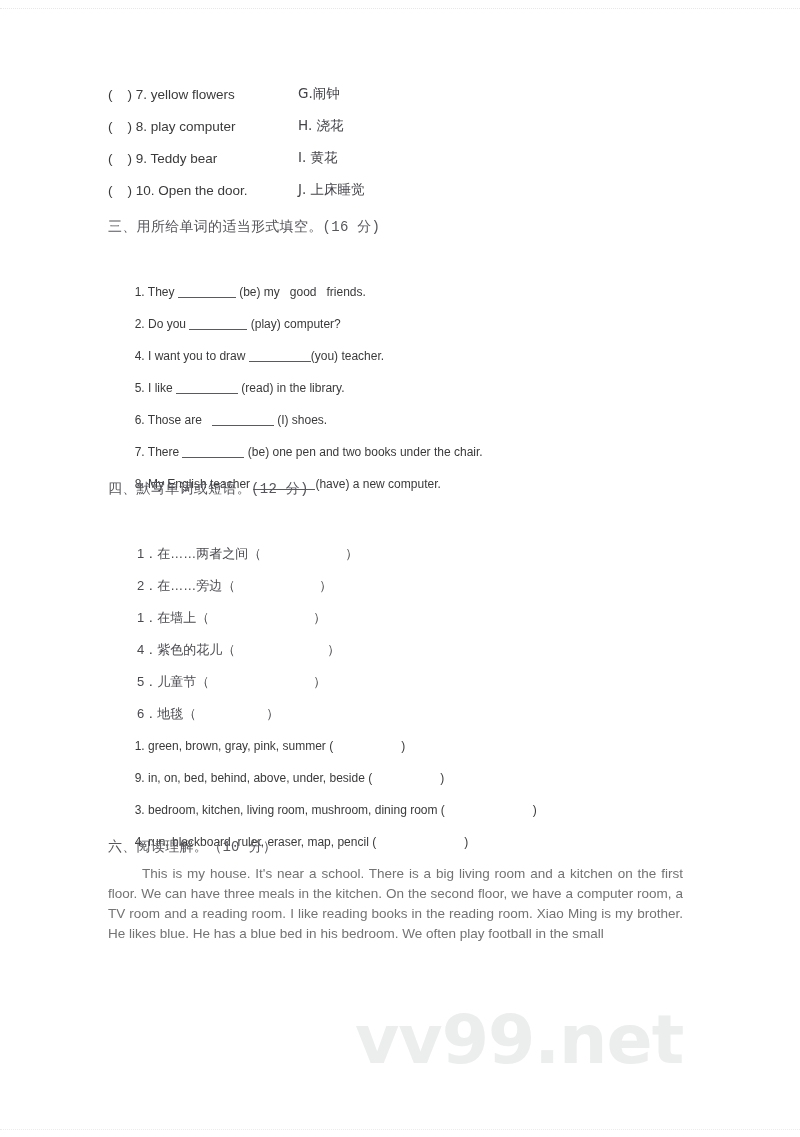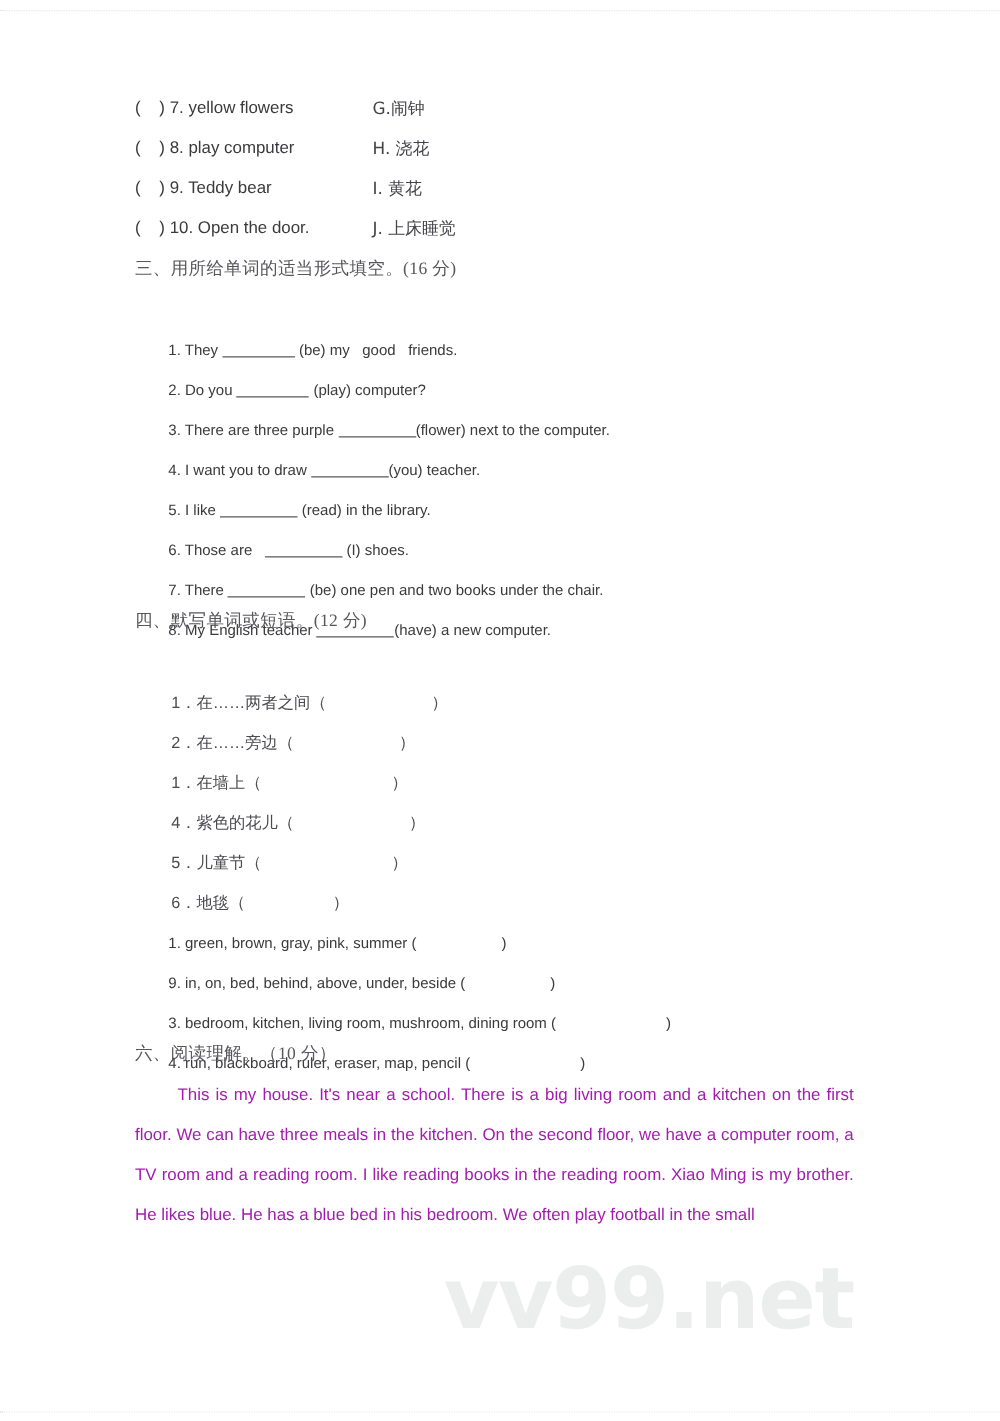--- a/index.html
+++ b/index.html
@@ -55,41 +55,41 @@
   }
 
   .layer {
     position: relative;
     z-index: 2;
   }
 
   
   .match-row {
     display: flex;
-    align-items: flex-start;
+    align-items: center;
     height: 32px;
     font-size: 13.5px;
     color: #3a3a3c;
   }
   .match-left {
     width: 190px;
     white-space: pre;
   }
   .match-right {
     font-family: "DejaVu Sans", "Liberation Sans", sans-serif;
     color: #43434a;
     white-space: pre;
   }
 
   
   .sec-header {
-    font-family: Liberation Serif, serif;
+    font-family: Liberation Mono, monospace;
     font-size: 14px;
     color: #56565c;
-    margin-top: 0;
+    margin-top: 12px;
     margin-bottom: 8px;
     letter-spacing: 0.3px;
     white-space: pre;
   }
 
   
   .q-row {
     font-size: 12px;
     color: #3a3a3c;
     height: 32px;
@@ -111,22 +111,22 @@
     line-height: 32px;
     white-space: pre;
   }
   .gap {
     display: inline-block;
   }
 
   
   .passage {
     font-size: 13.5px;
-    color: #a21caf;
-    line-height: 32px;
+    color: #737373;
+    line-height: 20px;
     text-align: justify;
     text-indent: 34px;
     width: 575px;
   }
 </style>
 </head>
 <body>
 
 <div class="page">
 
@@ -158,23 +158,20 @@
 
     <div class="sec-header">三、用所给单词的适当形式填空。(16 分)</div>
     <div>
       <div class="q-row">
         <span>1. They </span><span class="blank" style="width: 58px;"></span><span> (be) my   good   friends.</span>
       </div>
       <div class="q-row">
         <span>2. Do you </span><span class="blank" style="width: 58px;"></span><span> (play) computer?</span>
       </div>
       <div class="q-row">
-        <span>3. There are three purple </span><span class="blank" style="width: 62px;"></span><span>(flower) next to the computer.</span>
-      </div>
-      <div class="q-row">
         <span>4. I want you to draw </span><span class="blank" style="width: 62px;"></span><span>(you) teacher.</span>
       </div>
       <div class="q-row">
         <span>5. I like </span><span class="blank" style="width: 62px;"></span><span> (read) in the library.</span>
       </div>
       <div class="q-row">
         <span>6. Those are   </span><span class="blank" style="width: 62px;"></span><span> (I) shoes.</span>
       </div>
       <div class="q-row">
         <span>7. There </span><span class="blank" style="width: 62px;"></span><span> (be) one pen and two books under the chair.</span>

